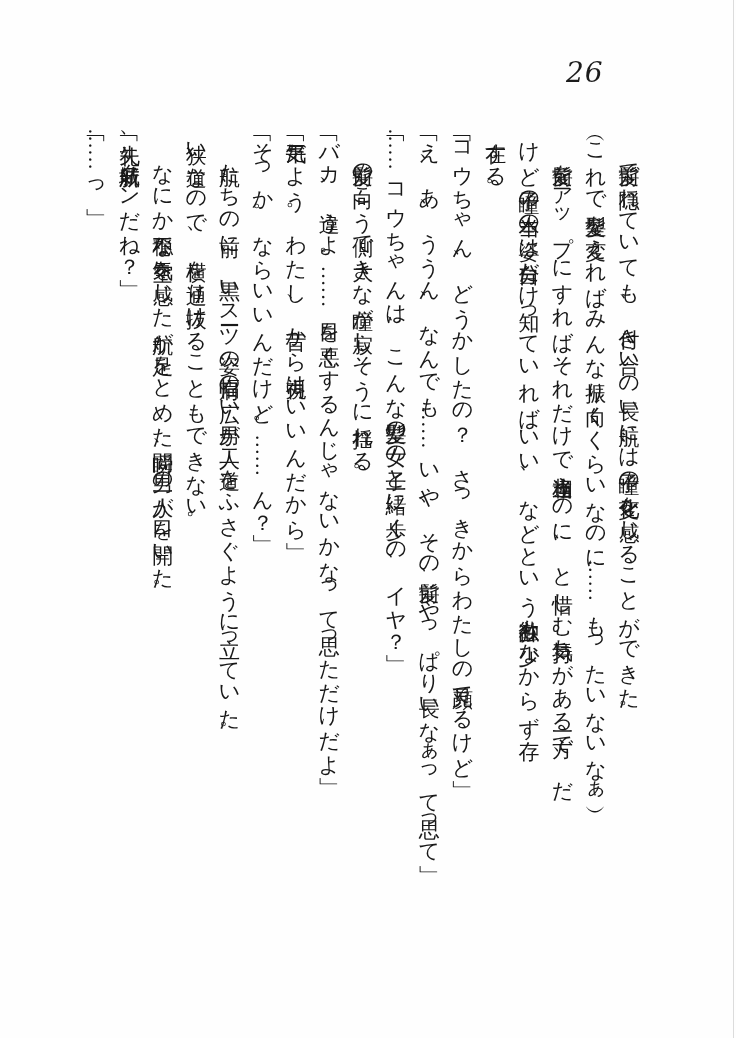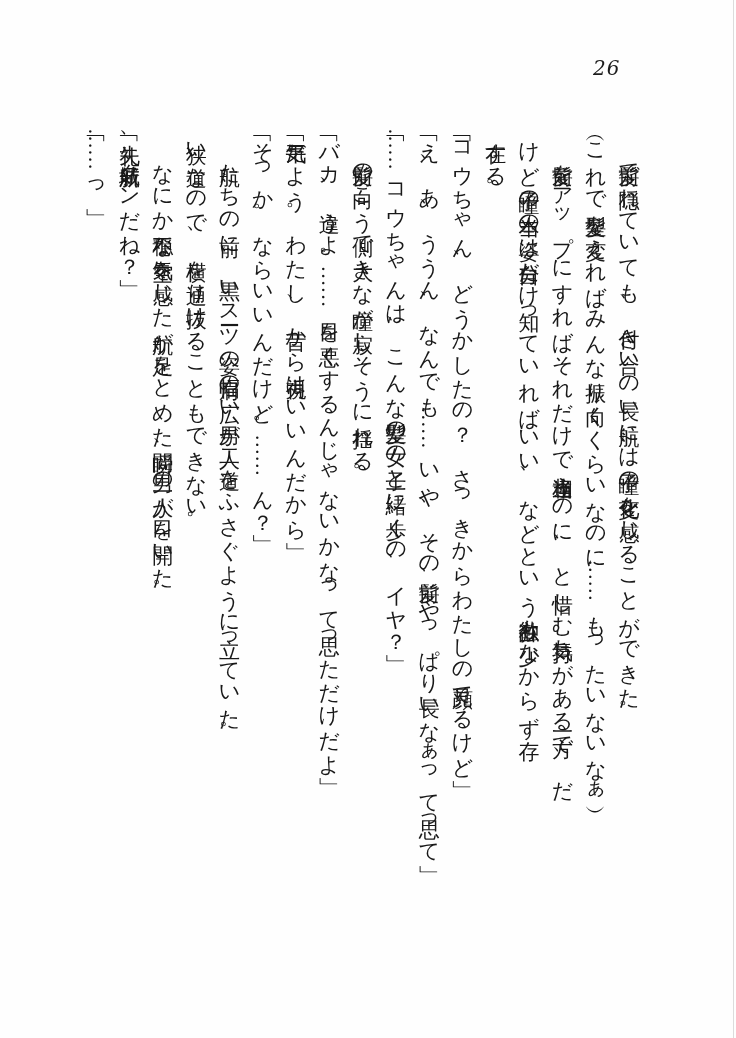--- a/index.html
+++ b/index.html
@@ -15,22 +15,22 @@
     font-family: "Liberation Serif", "DejaVu Serif", serif;
   }
   .page {
     position: absolute;
     inset: 0;
     background: #fefefe;
   }
   .page-number {
     position: absolute;
     top: 56px;
-    left: 593px;
-    font-size: 20px;
+    left: 566px;
+    font-size: 28px;
     font-style: italic;
     color: #1c1c1c;
     font-family: "DejaVu Serif", serif;
     letter-spacing: 1px;
   }
   .text-block {
     position: absolute;
     top: 128px;
     right: 91px;
     height: 822px;

